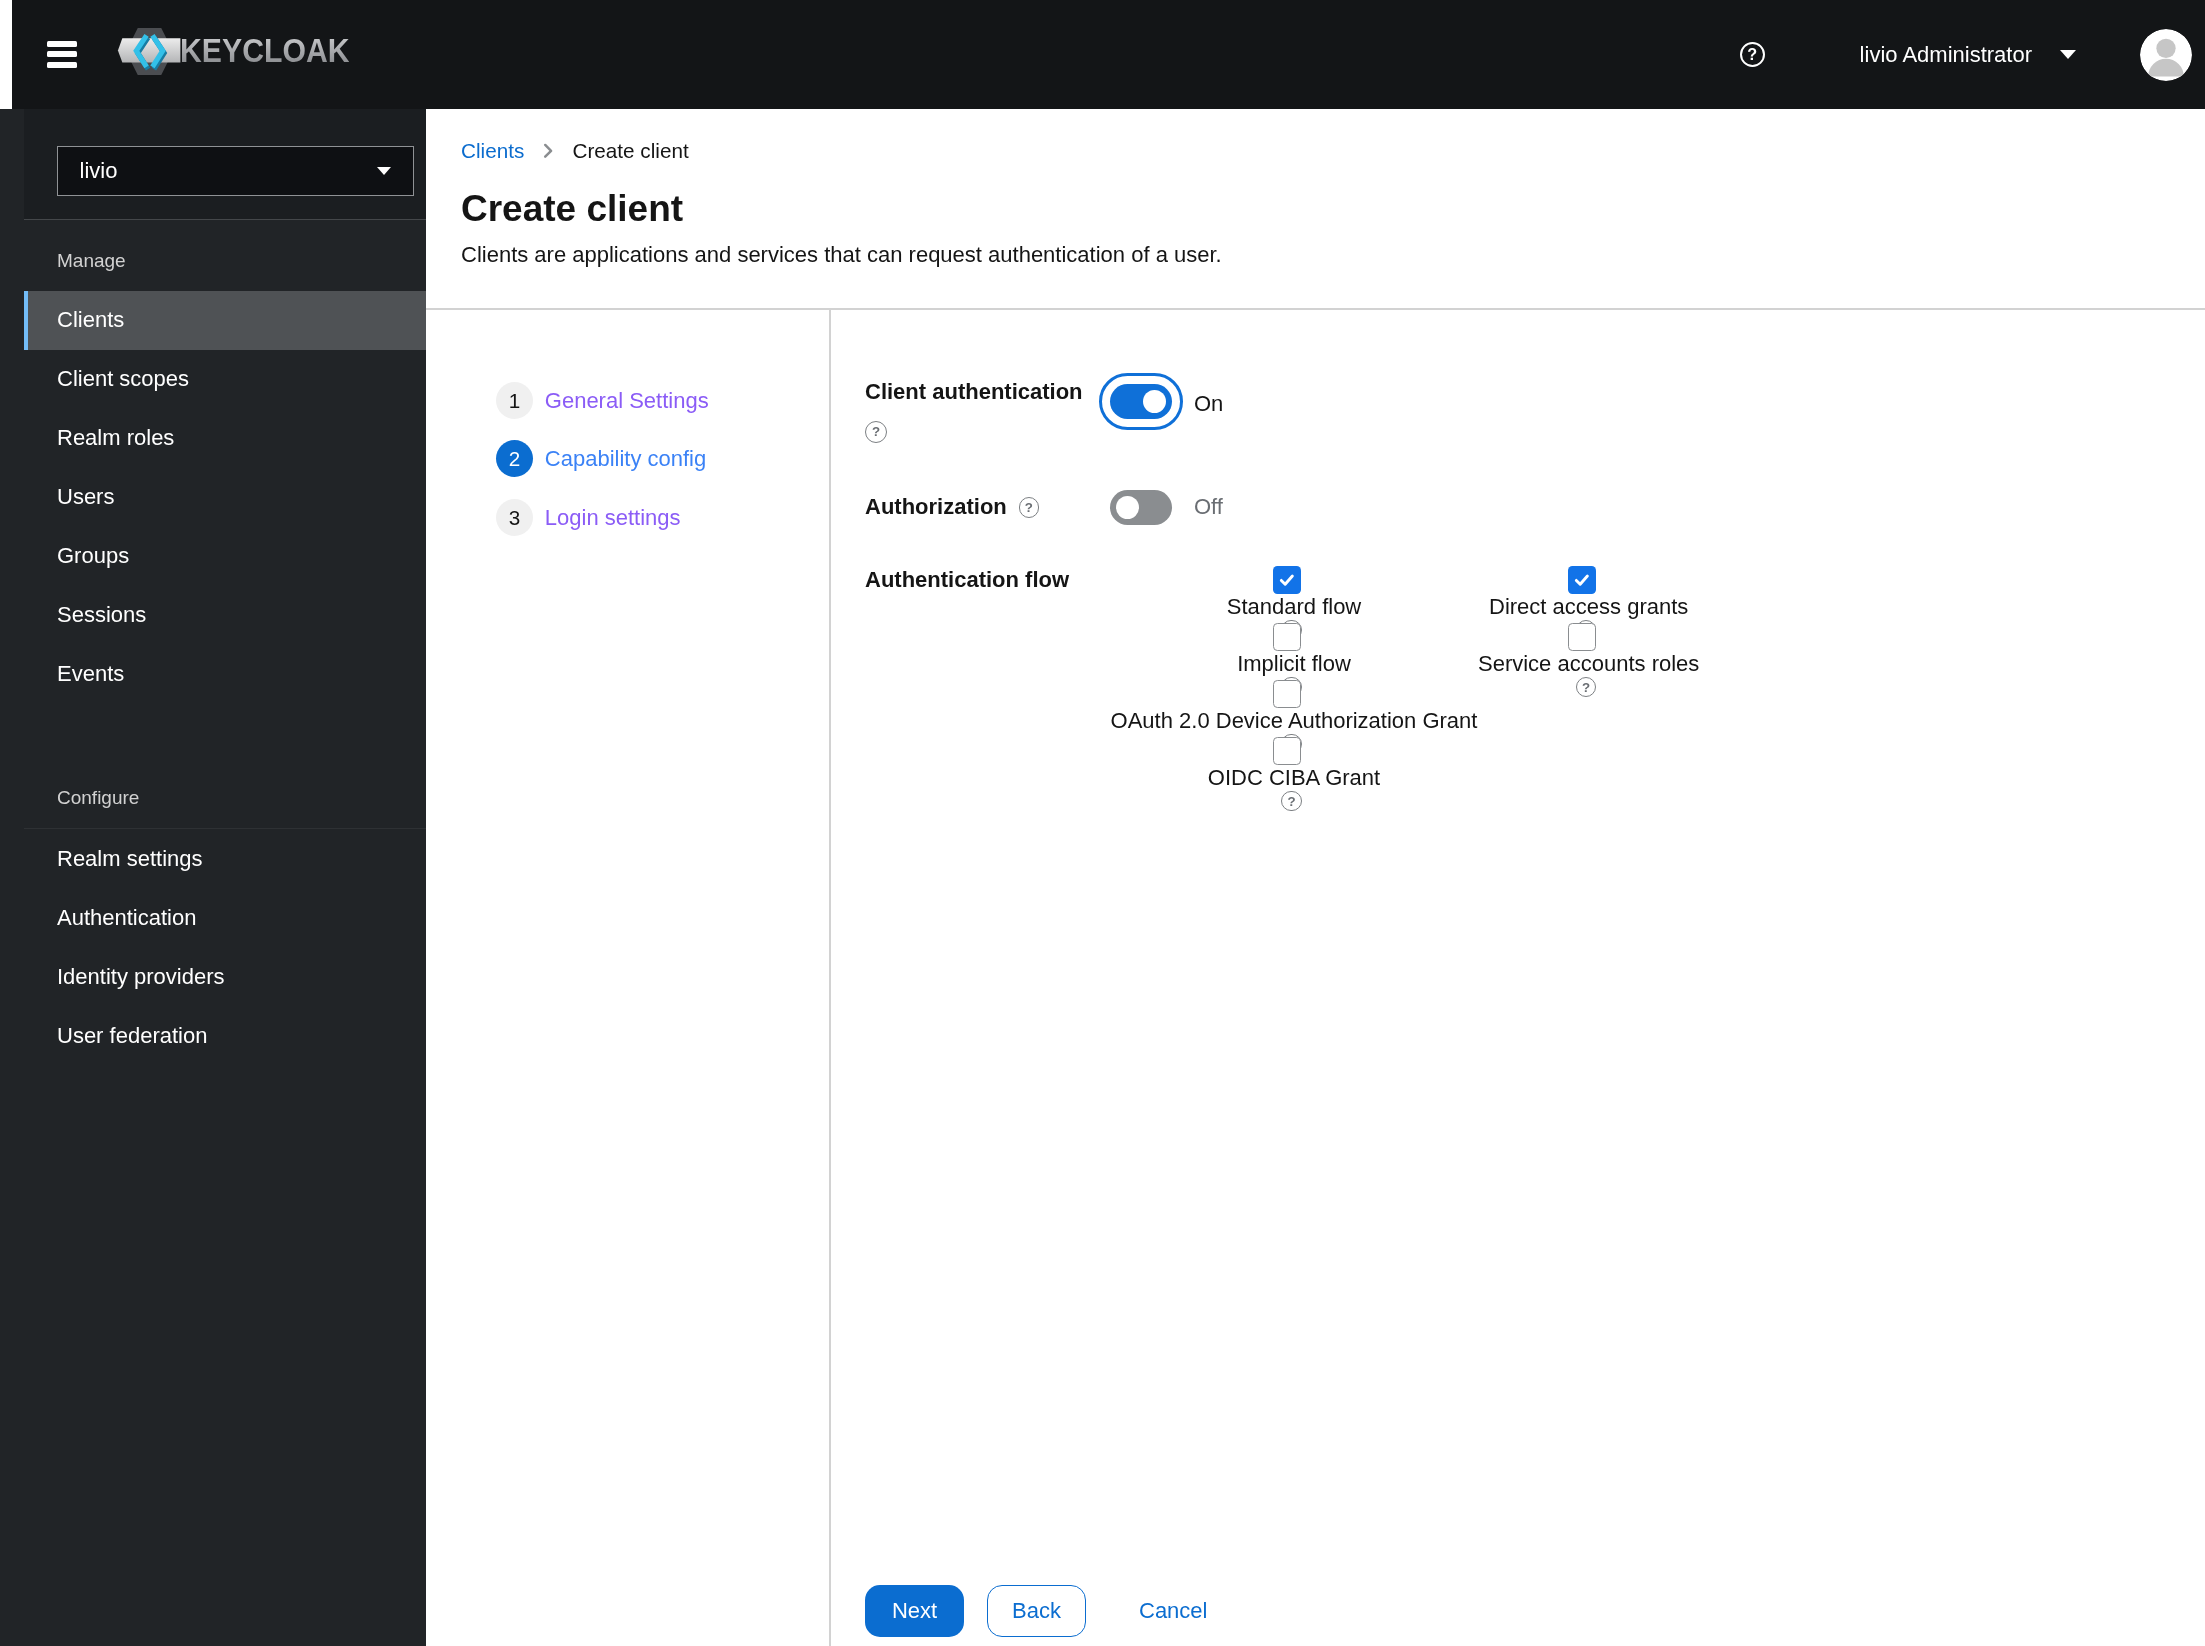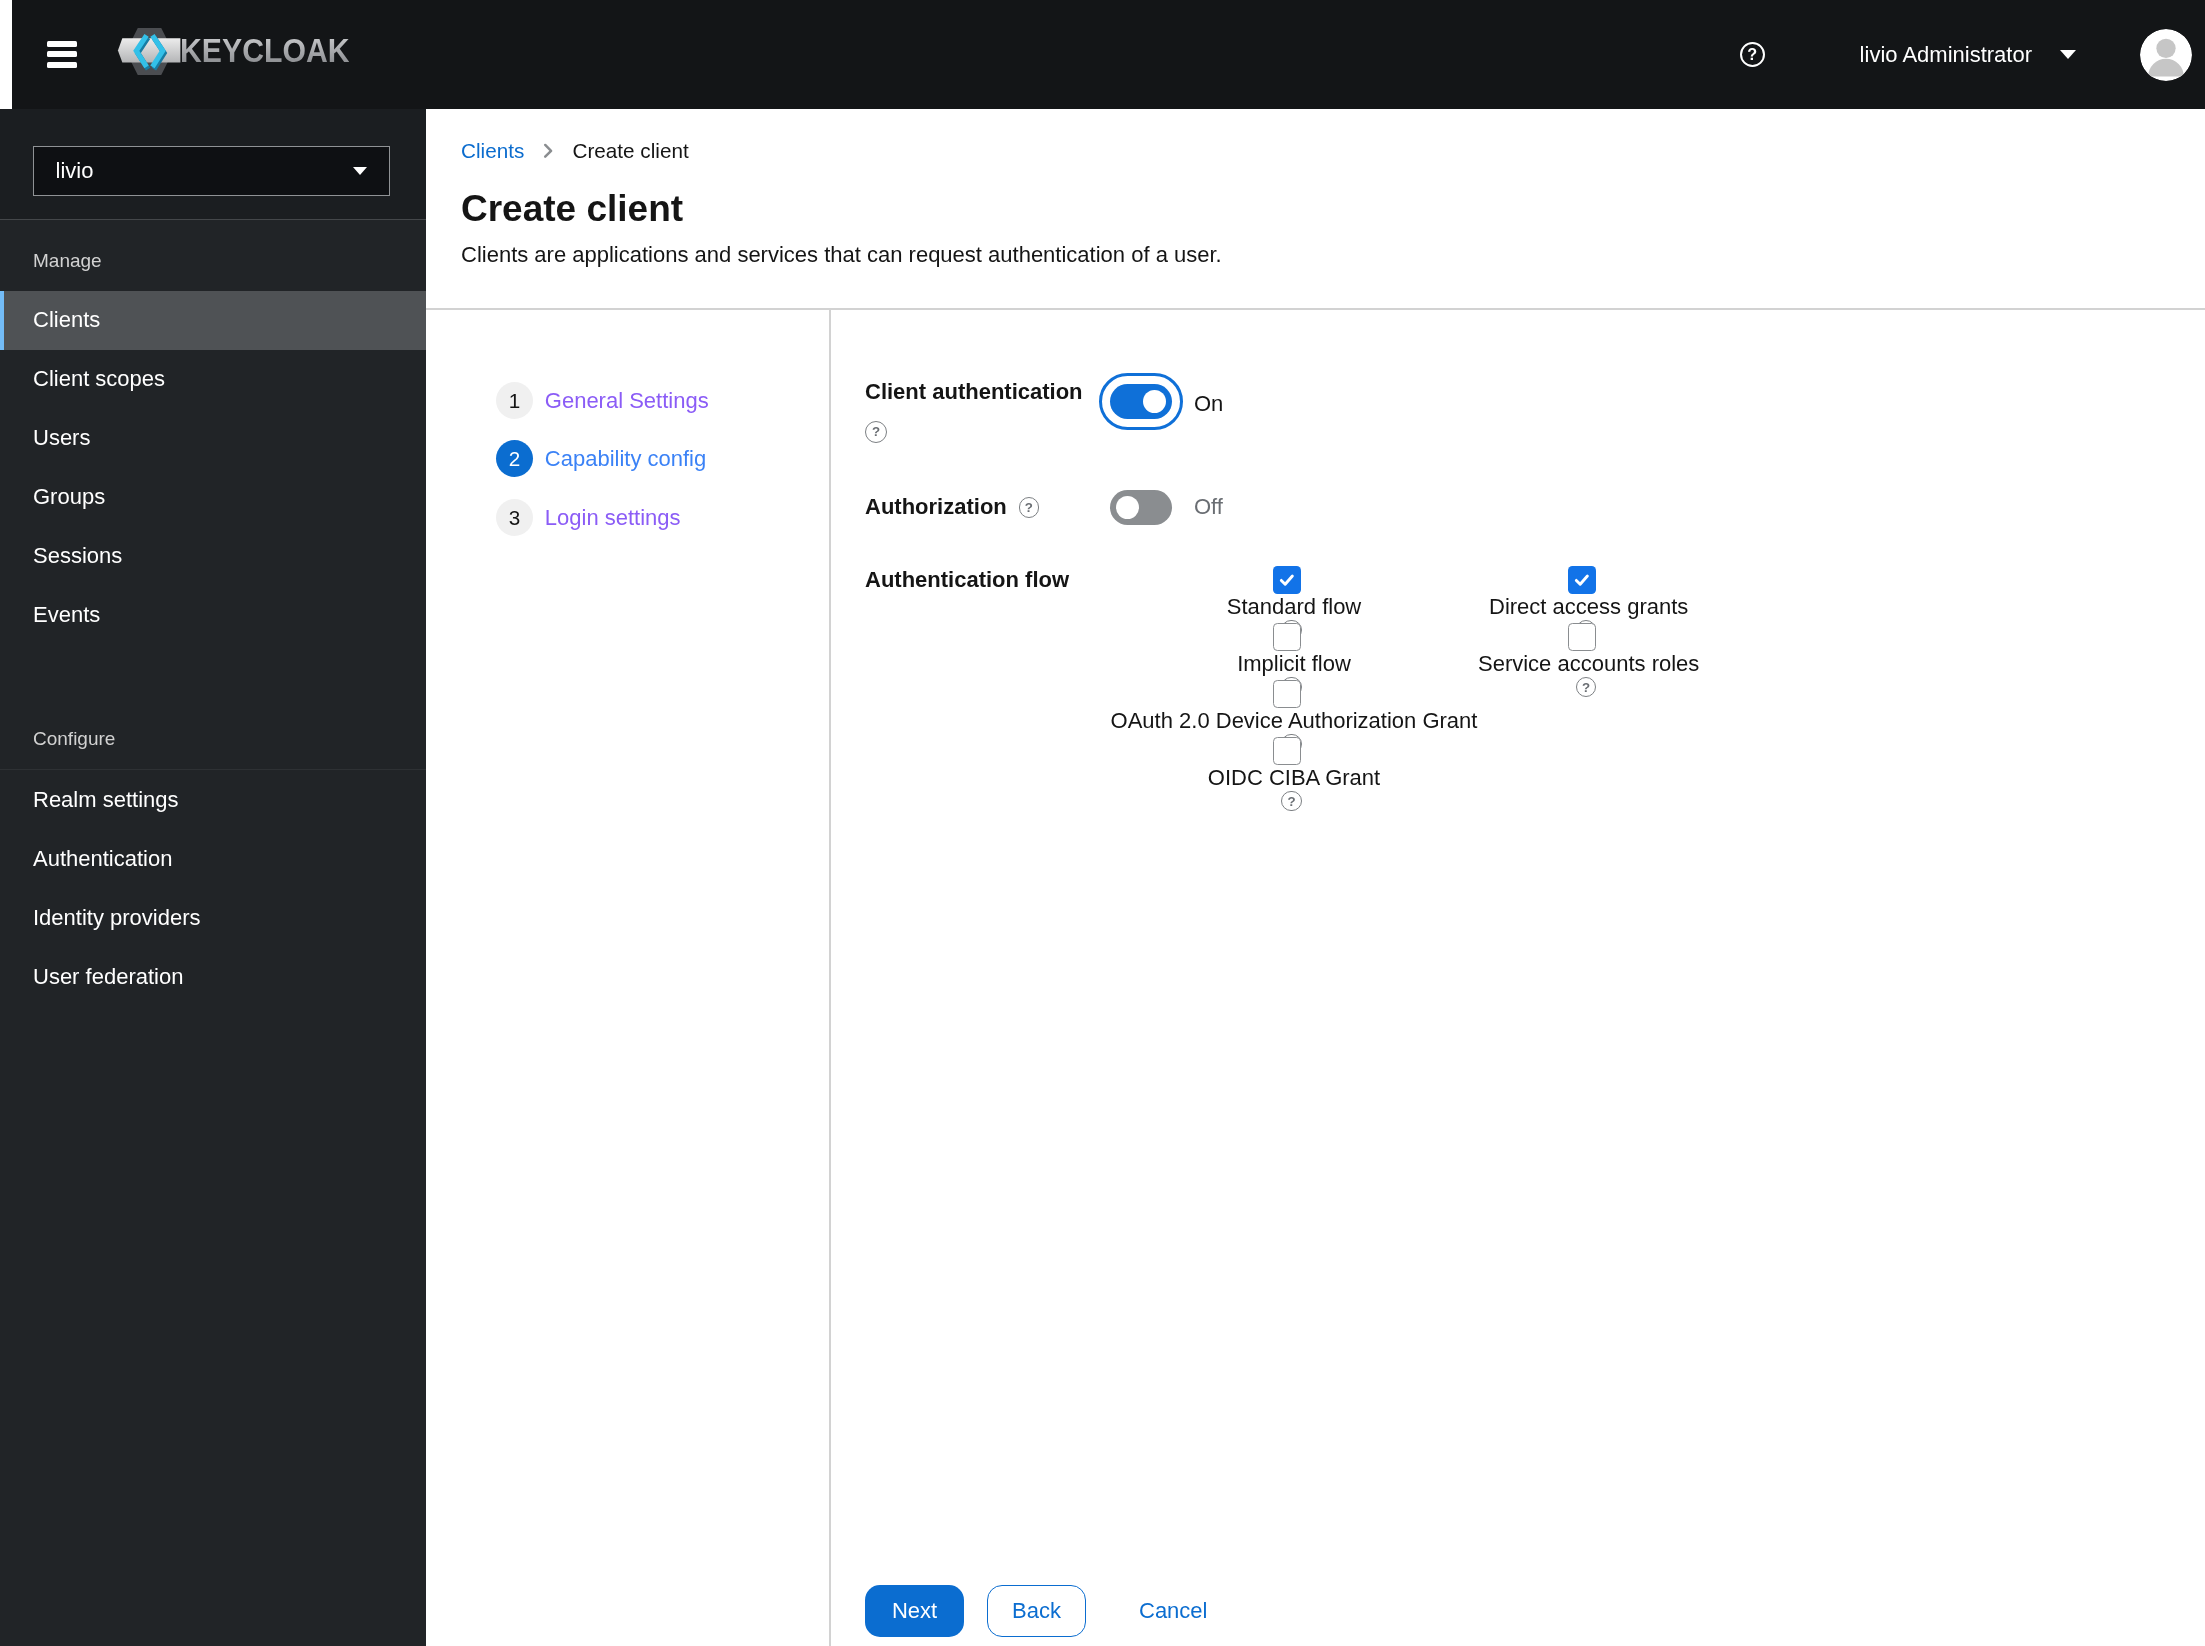--- a/index.html
+++ b/index.html
@@ -20,21 +20,21 @@
   .header-right { position:absolute; right:0; top:0; height:109px; display:flex; align-items:center; }
   .help-circle { width:25px; height:25px; border:2.2px solid #fff; border-radius:50%;
     color:#fff; font-size:16.2px; font-weight:bold; display:flex; align-items:center; justify-content:center; }
   .user-menu { display:flex; align-items:center; margin-left:95px; }
   .user-name { color:#fff; font-size:22px; }
   .caret-down { width:0; height:0; border-left:8.1px solid transparent; border-right:8.1px solid transparent;
     border-top:9.6px solid #fff; margin-left:28px; }
   .avatar { width:52px; height:52px; border-radius:50%; margin-left:64px; margin-right:25px; overflow:hidden; }
 
   
-  .sidebar { position:absolute; left:0; top:109px; width:426px; bottom:0; background:#212427; }
+  .sidebar { position:absolute; left:0; top:109px; width:426px; bottom:0; background:#212427;padding-left:24px; }
   .realm-block { height:111px; background:#1b1e21; border-bottom:1.5px solid #44474a; position:relative; }
   .realm-select { position:absolute; left:32.5px; top:37px; width:357px; height:50px; background:#0e1013;
     border:1.5px solid #8f9295; display:flex; align-items:center; padding:0 22px; color:#fff; font-size:22px; cursor:pointer; }
   .realm-select .caret-down { margin-left:auto; border-left-width:7.4px; border-right-width:7.4px; border-top-width:8.9px; }
   .section-title { margin:30px 0 0 33px; font-size:19px; color:#d2d2d2; line-height:22px; }
   .nav-list { list-style:none; margin:18.5px 0 0 0; padding:0; }
   .nav-item { height:59px; display:flex; align-items:center; padding-left:29px; font-size:22px; color:#fff;
     border-left:4.4px solid transparent; cursor:pointer; }
   .nav-item.current { background:#4f5255; border-left-color:#73bcf7; }
   .configure-title { margin-top:83px; }
@@ -155,20 +155,21 @@
       <div class="realm-select">
         <span>livio</span>
         <span class="caret-down"></span>
       </div>
     </div>
     <nav>
       <div class="section-title">Manage</div>
       <ul class="nav-list">
         <li class="nav-item current">Clients</li>
         <li class="nav-item">Client scopes</li>
+        <li class="nav-item">Realm roles</li>
         <li class="nav-item">Users</li>
         <li class="nav-item">Groups</li>
         <li class="nav-item">Sessions</li>
         <li class="nav-item">Events</li>
       </ul>
       <div class="section-title configure-title">Configure</div>
       <div class="side-divider"></div>
       <ul class="nav-list second">
         <li class="nav-item">Realm settings</li>
         <li class="nav-item">Authentication</li>

